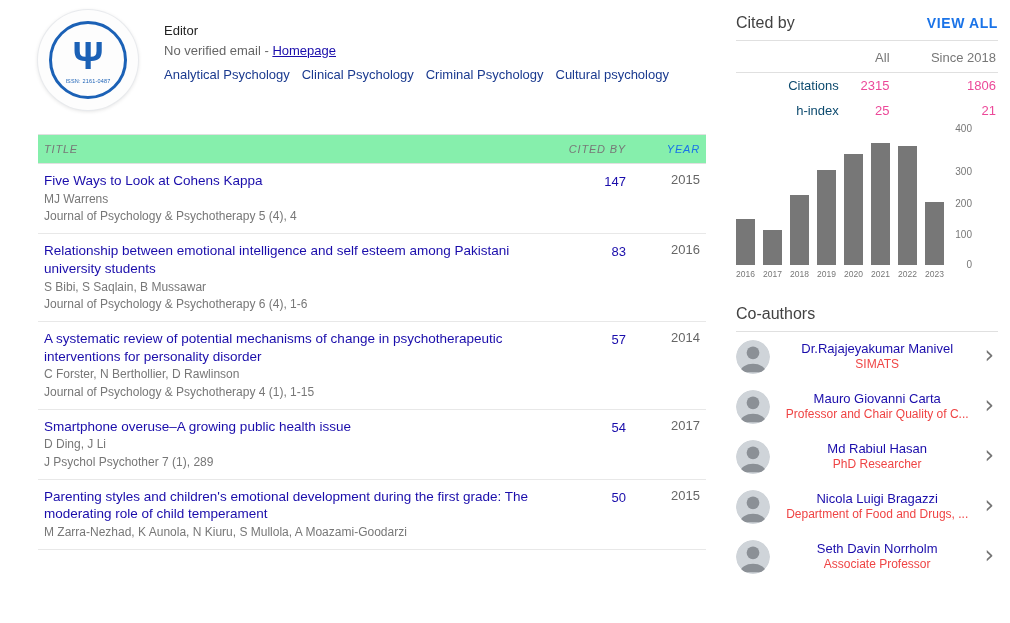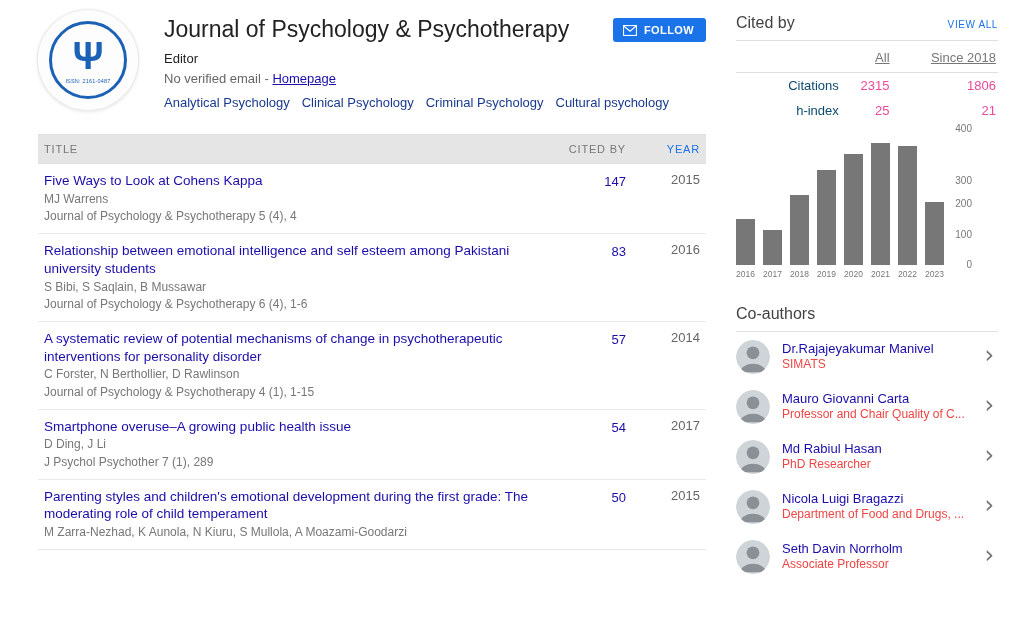--- a/index.html
+++ b/index.html
@@ -30,41 +30,41 @@
     font-size:11px; font-weight:bold; letter-spacing:.4px; cursor:pointer;
     font-family:"Liberation Sans", sans-serif; margin-top:2px; }
   .profile-role { font-size:13px; color:#222; margin-top:7px; }
   .profile-email { font-size:13px; color:#666; margin-top:5px; }
   .homepage-link { color:#1a0dab; text-decoration:underline; }
   .interests { margin-top:9px; display:flex; flex-wrap:wrap; gap:4px 12px; }
   .interest { color:#1a3a8f; font-size:13px; }
 
   
   .articles { width:100%; border-collapse:collapse; margin-top:24px; }
-  .articles thead tr { background:#e5e5e5; }
+  .articles thead tr { background:#86efac;font-style:italic; }
   .articles th { font-size:11px; font-weight:400; color:#777; letter-spacing:.8px;
     padding:8px 6px; border-top:1px solid #e0e0e0; border-bottom:1px solid #e0e0e0;
     text-align:left; }
   .articles th.th-cited { text-align:right; width:72px; cursor:pointer; }
   .articles th.th-year { text-align:right; width:74px; color:#1a73e8; cursor:pointer; }
   .articles td { border-bottom:1px solid #e8e8e8; padding:8px 6px; vertical-align:top; }
   .art-title { color:#1a0dab; font-size:13.5px; line-height:1.32; display:block; }
   .art-meta { color:#777; font-size:12px; line-height:1.3; margin-top:2px; }
   .cell-cited { text-align:right; }
   .cited-link { color:#1a0dab; font-size:13px; }
   .cell-year { text-align:right; font-size:13px; color:#666; }
 
   
   .card-head { display:flex; justify-content:space-between; align-items:baseline;
     padding-bottom:8px; border-bottom:1px solid #e0e0e0; }
   .card-title { font-size:16px; color:#424242; }
-  .view-all { font-size:10px; color:#1a73e8; letter-spacing:.6px; }
+  .view-all { font-size:14px; color:#1a73e8; letter-spacing:.6px;font-weight:bold; }
   .stats-table { width:100%; border-collapse:collapse; margin-top:2px; }
   .stats-table th { font-size:13px; font-weight:400; color:#777; text-align:right;
-    padding:7px 2px; border-bottom:1px solid #e0e0e0;text-decoration:underline; }
+    padding:7px 2px; border-bottom:1px solid #e0e0e0; }
   .stats-table td { font-size:13px; padding:5px 2px; color:#ec4899; }
   .stats-table td.stat-label { color:#0c4a6e; text-align:right; }
   .stats-table td.num { text-align:right; }
 
   
   .chart { margin-top:20px; }
   .chart-area { display:flex; }
   .chart-bars { display:flex; align-items:flex-end; gap:8px; height:122px; }
   .bar { width:19px; background:#777; cursor:pointer; }
   .chart-yaxis { position:relative; width:30px; height:122px; }
@@ -74,21 +74,21 @@
 
   
   .coauthors { margin-top:26px; }
   .coauthors-head { font-size:16px; color:#424242; padding-bottom:8px;
     border-bottom:1px solid #e0e0e0; }
   .coauthor-list { list-style:none; }
   .coauthor { display:flex; align-items:center; gap:12px; padding:8px 0;
     cursor:pointer; }
   .co-avatar { flex:0 0 34px; width:34px; height:34px; border-radius:50%;
     overflow:hidden; }
-  .co-text { flex:1; min-width:0; }
+  .co-text { flex:1; min-width:0;text-align:center; }
   .co-name { color:#1a0dab; font-size:13px; display:block; line-height:1.25;
     white-space:nowrap; overflow:hidden; text-overflow:ellipsis; }
   .co-aff { color:#ef4444; font-size:12px; display:block; line-height:1.3;
     white-space:nowrap; overflow:hidden; text-overflow:ellipsis; }
   .co-chevron { color:#757575; font-size:24px; line-height:1; padding:0 4px 4px 0;
     font-family:"DejaVu Sans", sans-serif; }
 </style>
 </head>
 <body>
 
@@ -98,32 +98,20 @@
 
     <div class="profile-header">
       <div class="avatar-wrap">
         <div class="avatar-ring">
           <div class="avatar-psi">Ψ</div>
           <div class="avatar-issn">ISSN: 2161-0487</div>
         </div>
       </div>
 
       <div class="profile-info">
-        <div class="profile-top">
-          <h1 class="profile-name">Journal of Psychology &amp; Psychotherapy</h1>
-          <button class="follow-btn">
-            <span style="display:flex;">
-              <svg width="14" height="11" viewBox="0 0 14 11">
-                  <rect x="0.5" y="0.5" width="13" height="10" fill="none" stroke="#fff" stroke-width="1.2"></rect>
-                  <path d="M0.5 0.8 L7 6.2 L13.5 0.8" fill="none" stroke="#fff" stroke-width="1.2"></path>
-                </svg>
-            </span>
-            <span>FOLLOW</span>
-          </button>
-        </div>
         <div class="profile-role">Editor</div>
         <div class="profile-email">
           <span>No verified email - </span><a class="homepage-link">Homepage</a>
         </div>
         <div class="interests" id="interests">
             <a class="interest">Analytical Psychology</a>
             <a class="interest">Clinical Psychology</a>
             <a class="interest">Criminal Psychology</a>
             <a class="interest">Cultural psychology</a>
           </div>
@@ -224,21 +212,21 @@
               <div class="bar" title="2017: 115" style="height: 35px; background: rgb(119, 119, 119);"></div>
               <div class="bar" title="2018: 230" style="height: 70px; background: rgb(119, 119, 119);"></div>
               <div class="bar" title="2019: 310" style="height: 95px; background: rgb(119, 119, 119);"></div>
               <div class="bar" title="2020: 365" style="height: 111px; background: rgb(119, 119, 119);"></div>
               <div class="bar" title="2021: 400" style="height: 122px; background: rgb(119, 119, 119);"></div>
               <div class="bar" title="2022: 390" style="height: 119px; background: rgb(119, 119, 119);"></div>
               <div class="bar" title="2023: 205" style="height: 63px; background: rgb(119, 119, 119);"></div>
             </div>
           <div class="chart-yaxis" id="chart-yaxis">
               <div class="ytick" style="bottom: 131px;">400</div>
-              <div class="ytick" style="bottom: 79px;">300</div>
+              <div class="ytick" style="bottom: 88px;">300</div>
               <div class="ytick" style="bottom: 56px;">200</div>
               <div class="ytick" style="bottom: 25.5px;">100</div>
               <div class="ytick" style="bottom: -5px;">0</div>
             </div>
         </div>
         <div class="chart-xlabels" id="chart-xlabels">
             <div class="xlabel">2016</div>
             <div class="xlabel">2017</div>
             <div class="xlabel">2018</div>
             <div class="xlabel">2019</div>

